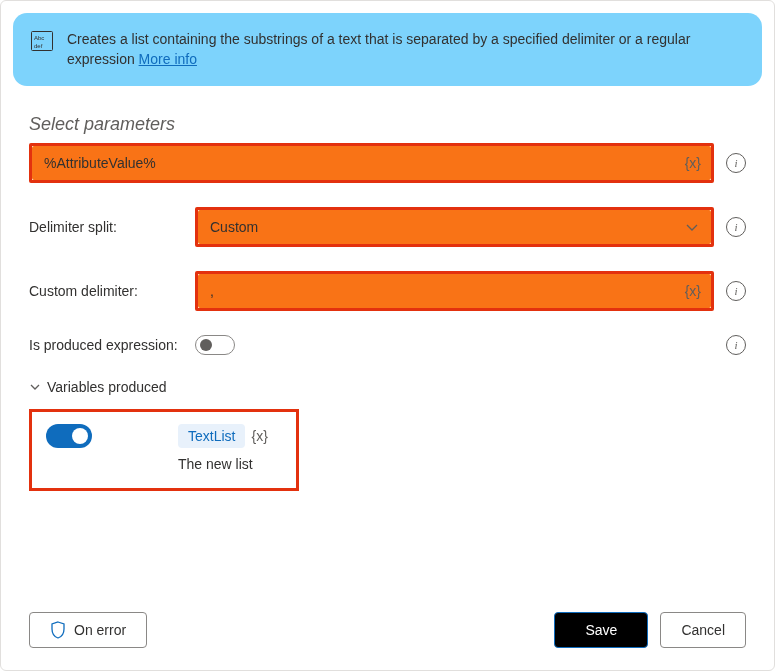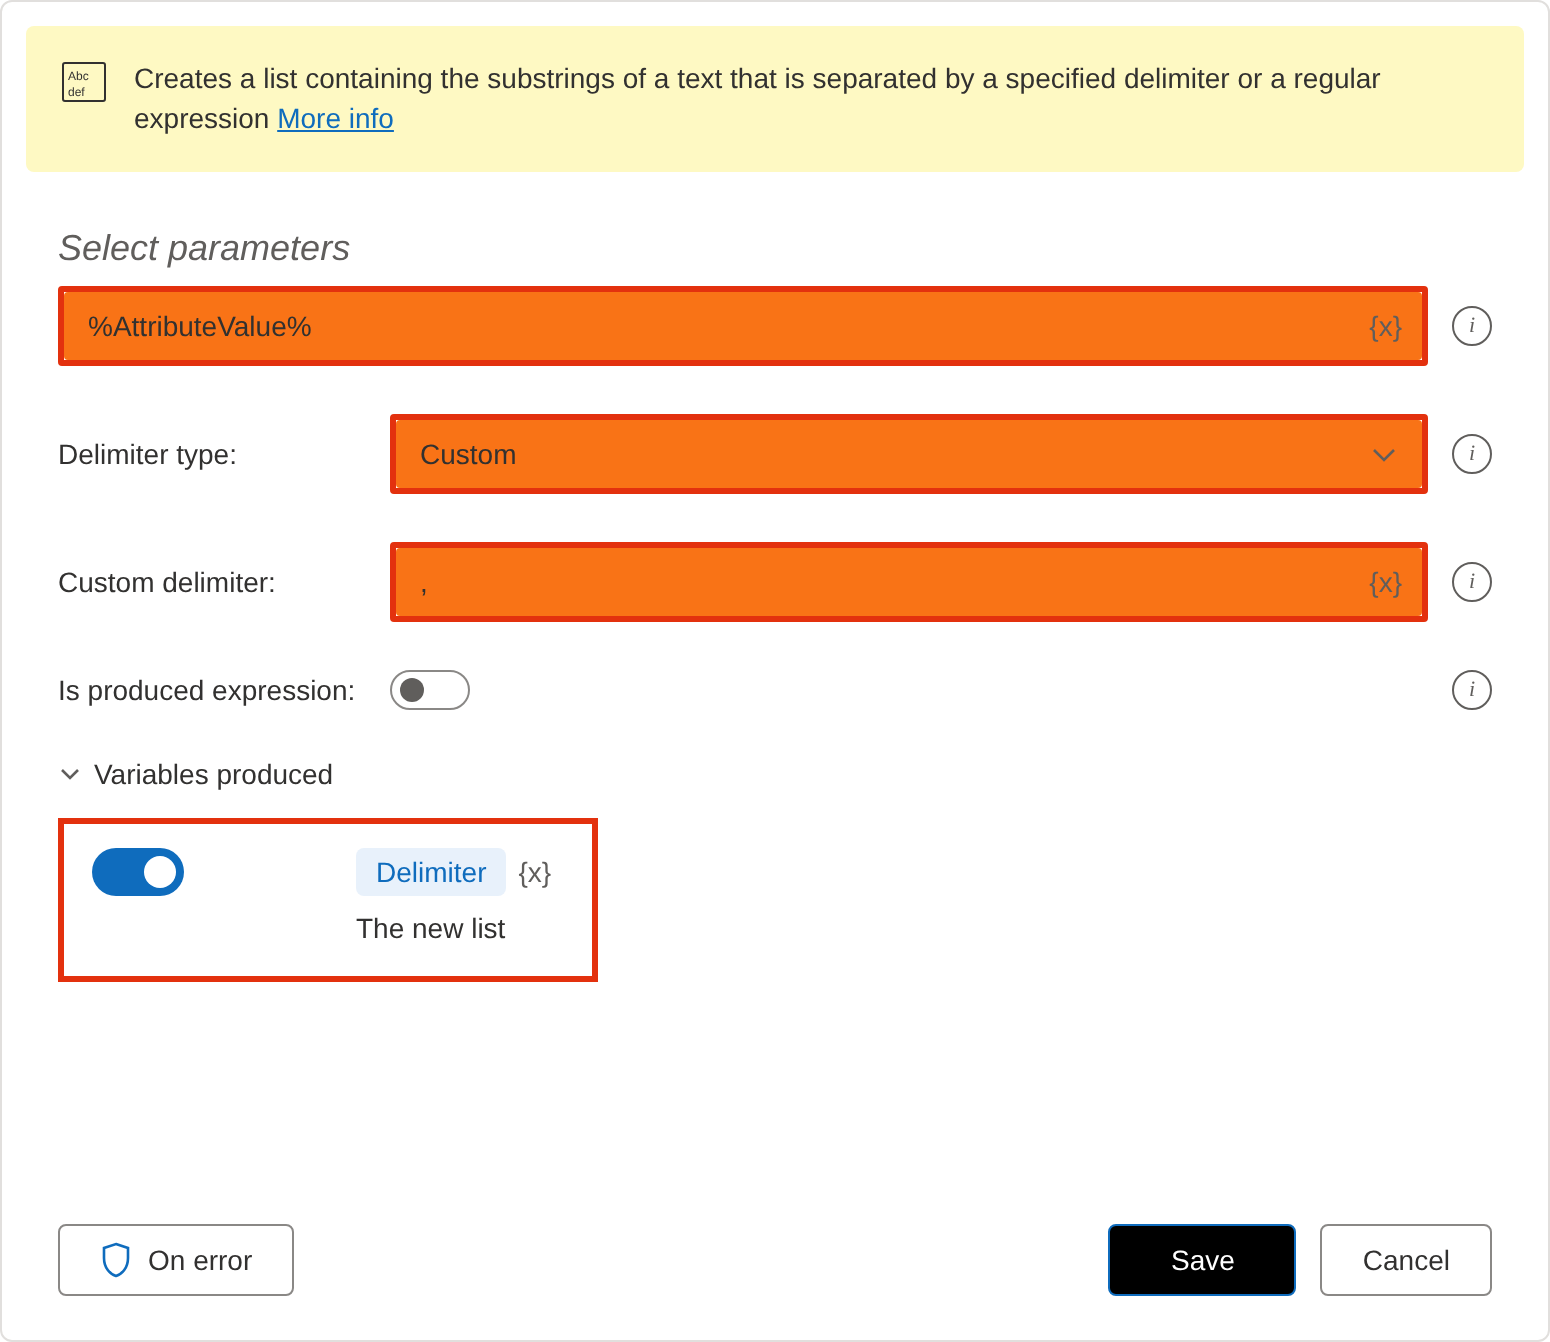--- a/index.html
+++ b/index.html
@@ -34,25 +34,25 @@
     width: 32px;
     height: 32px;
     display: flex;
     align-items: center;
     justify-content: center;
     cursor: pointer;
     color: #424242;
   }
   .info-banner {
     margin: 12px 12px 0 12px;
-    background: #fef9c3;
+    background: #7dd3fc;
     padding: 16px 18px;
     display: flex;
     gap: 14px;
-    border-radius: 4px;
+    border-radius: 14px;
   }
   .info-banner .abc-icon {
     flex-shrink: 0;
     margin-top: 2px;
   }
   .info-banner .desc {
     color: #323130;
     line-height: 1.45;
   }
   .more-link {
@@ -249,21 +249,21 @@
 
     <div class="field-row">
       <div class="field-input-wrap hl">
         <input class="text-input" value="%AttributeValue%" style="">
         <span class="input-suffix">{x}</span>
       </div>
       <div class="info-icon">i</div>
     </div>
 
     <div class="field-row">
-      <div class="field-label">Delimiter type:</div>
+      <div class="field-label">Delimiter split:</div>
       <div class="field-input-wrap hl">
         <div class="select-input" style="display:flex;align-items:center;">Custom</div>
         <svg class="chevron" width="14" height="14" viewBox="0 0 14 14">
             <path d="M2 5 L7 10 L12 5" stroke="#605e5c" stroke-width="1.3" fill="none"></path>
           </svg>
       </div>
       <div class="info-icon">i</div>
     </div>
 
     <div class="field-row">
@@ -287,21 +287,21 @@
       <svg width="12" height="12" viewBox="0 0 12 12">
           <path d="M2 4 L6 8 L10 4" stroke="#605e5c" stroke-width="1.3" fill="none"></path>
         </svg>
       <span>Variables produced</span>
     </div>
 
     <div class="vars-box">
       <div class="toggle-on"></div>
       <div class="var-right">
         <div class="var-chip-row">
-          <span class="var-chip">Delimiter</span>
+          <span class="var-chip">TextList</span>
           <span class="curly">{x}</span>
         </div>
         <div class="var-desc">The new list</div>
       </div>
     </div>
   </div>
 
   <div class="footer">
     <button class="btn">
       <svg class="shield" width="16" height="18" viewBox="0 0 16 18">

